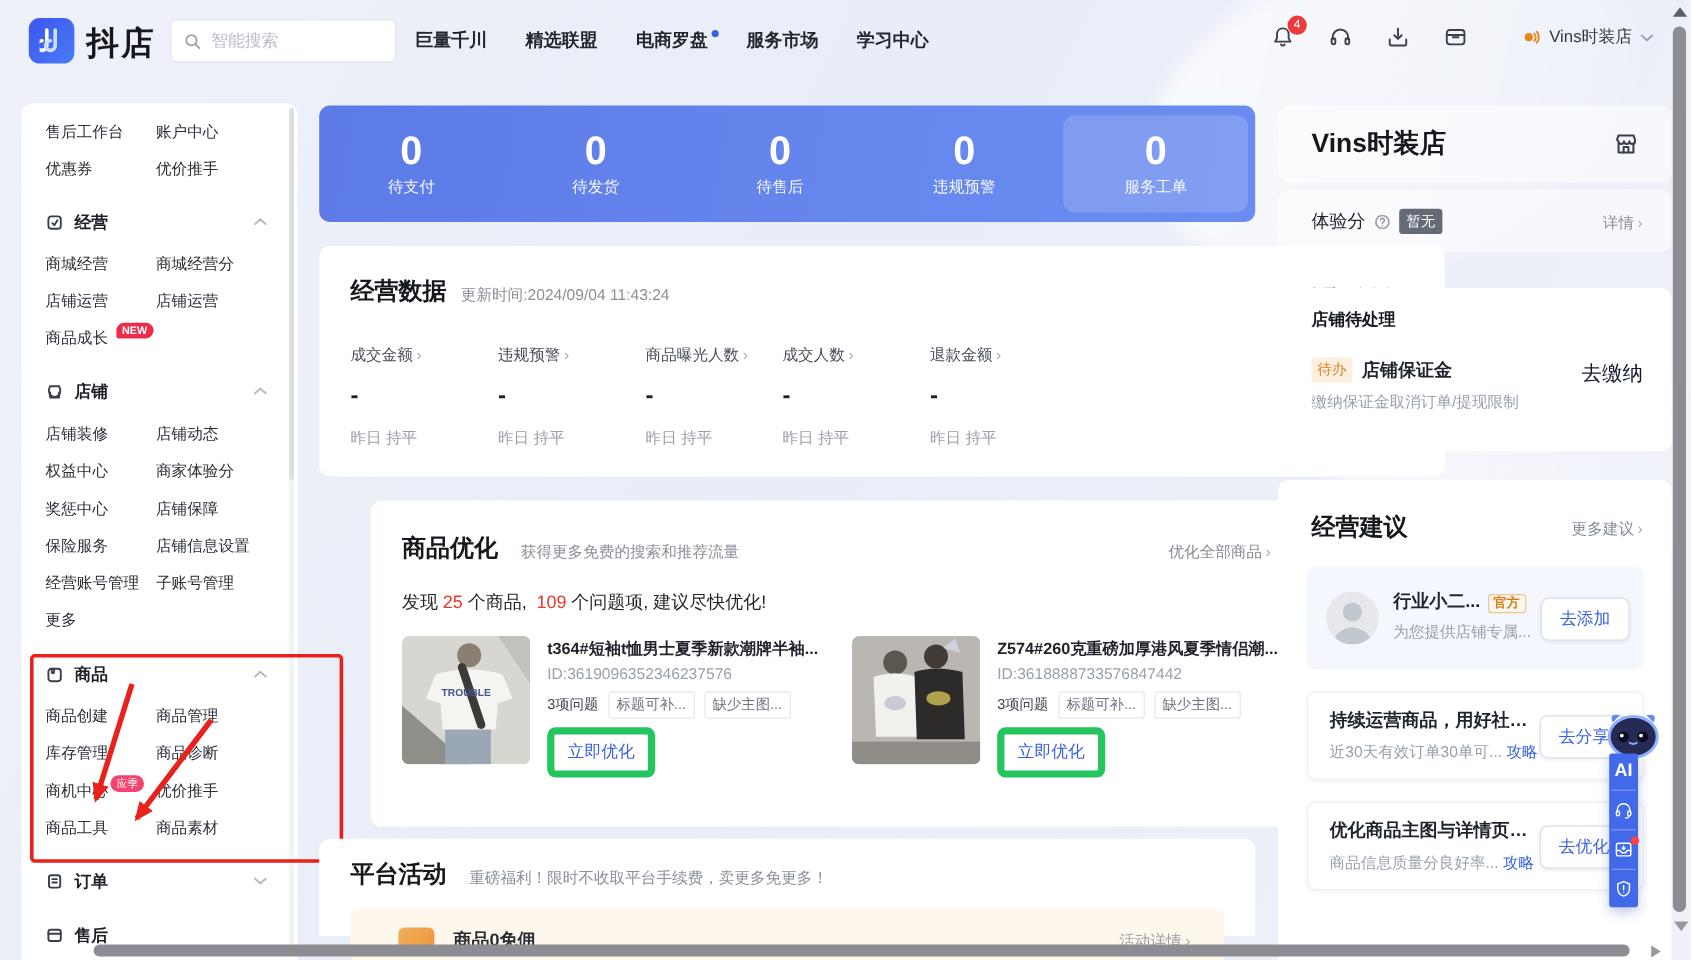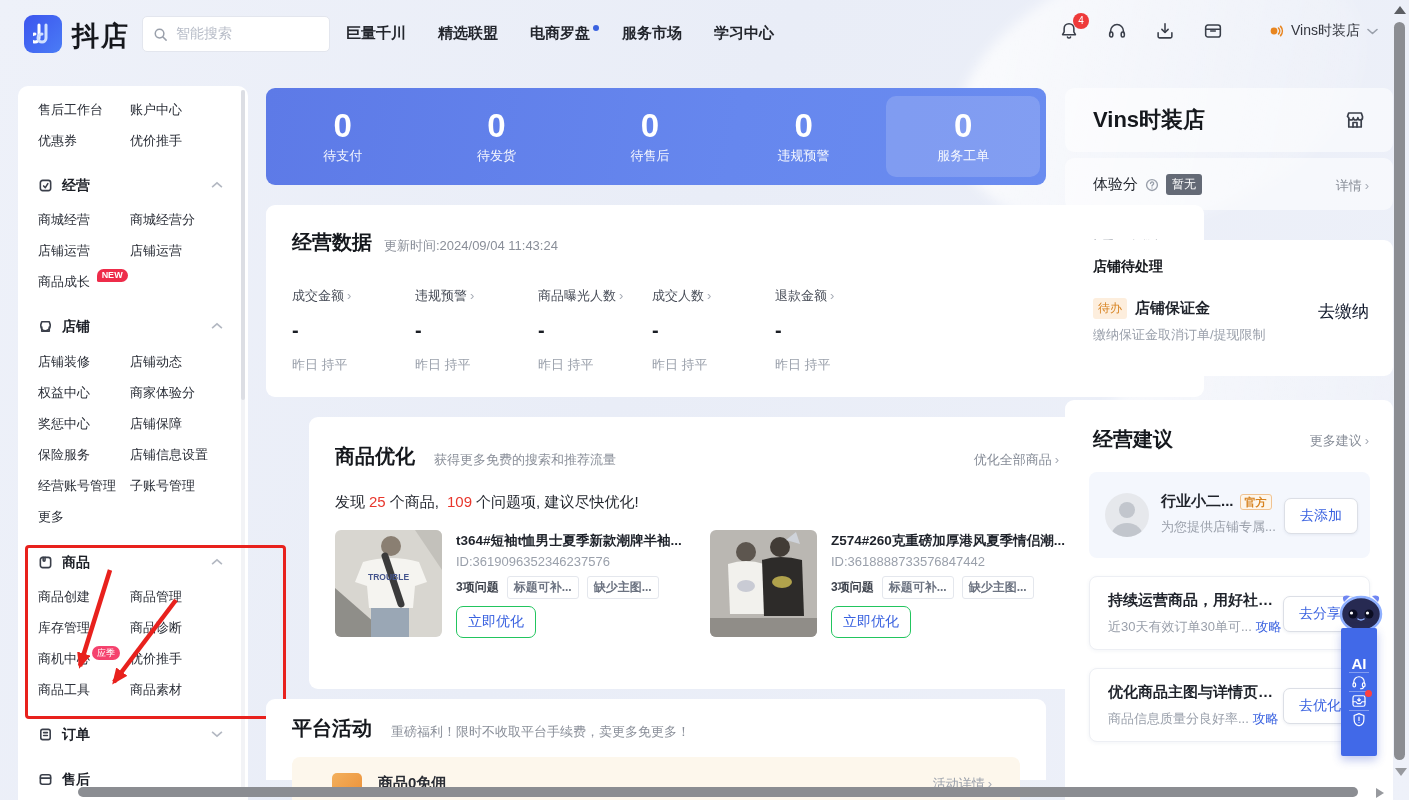--- a/index.html
+++ b/index.html
@@ -55,23 +55,23 @@
   .metric .ml{font-size:13px;color:#474c57;}
   .metric .mv{font-size:20px;font-weight:bold;color:#1a1d24;margin-top:14px;}
   .metric .mt{font-size:13px;color:#9aa0ab;margin-top:14px;}
   .chevr{color:#a7acb6;font-size:13px;margin-left:3px;}
   .sum{position:absolute;left:26px;top:76px;font-size:15px;color:#1f232b;}
   .sum .num{color:#e8362c;margin:0 4px;}
   .prod{position:absolute;top:113px;width:362px;height:110px;}
   .prod .pimg{position:absolute;left:0;top:0;width:107px;height:107px;border-radius:6px;overflow:hidden;}
   .prod .pt{position:absolute;left:121px;top:2px;width:238px;font-size:13.5px;font-weight:bold;color:#1f232b;white-space:nowrap;overflow:hidden;text-overflow:ellipsis;}
   .prod .pid{position:absolute;left:121px;top:24px;font-size:13px;color:#9aa0ab;}
-  .prod .prow{position:absolute;left:121px;top:46px;display:flex;align-items:center;gap:8px;font-size:12px;color:#3c414b;font-weight:bold;}
+  .prod .prow{position:absolute;left:121px;top:46px;display:flex;align-items:center;gap:8px;font-size:12px;color:#3c414b;}
   .ptag{border:1px solid #e4e7ed;border-radius:3px;padding:2px 6px;color:#6b7280;max-width:74px;white-space:nowrap;overflow:hidden;text-overflow:ellipsis;}
-  .pbtn{position:absolute;left:121px;top:76px;width:78px;height:30px;border:1px solid #22c55e;border-radius:7px;color:#3a62e0;font-size:14px;display:flex;align-items:center;justify-content:center;background:#fff;cursor:pointer;}
+  .pbtn{position:absolute;left:121px;top:76px;width:78px;height:30px;border:6px solid #22c55e;border-radius:7px;color:#3a62e0;font-size:14px;display:flex;align-items:center;justify-content:center;background:#fff;cursor:pointer;}
   .cream{position:absolute;left:26px;top:58px;width:728px;height:60px;background:#fdf7ec;border-radius:8px;}
   .gift{position:absolute;left:40px;top:16px;width:30px;height:22px;border-radius:5px;background:linear-gradient(135deg,#f3b05c,#ec923a);}
   .cream-t{position:absolute;left:86px;top:17px;font-size:15px;font-weight:bold;color:#2a2d34;}
   .cream-l{position:absolute;right:28px;top:18px;font-size:13px;color:#9aa0ab;}
 
   
   .rp-card1{left:1065px;top:88px;width:328px;height:64px;background:rgba(255,255,255,.55);border-radius:9px;}
   .rp-card2{left:1065px;top:158px;width:328px;height:52px;background:rgba(255,255,255,.55);border-radius:9px;}
   .rp-name{position:absolute;left:28px;top:17px;font-size:22px;font-weight:bold;color:#15181d;}
   .rp-exp{position:absolute;left:28px;top:16px;display:flex;align-items:center;gap:7px;font-size:15px;color:#1f232b;}
@@ -84,21 +84,21 @@
   .sg3{top:268px;height:74px;background:#fff;border:1px solid #edeff4;box-shadow:0 1px 4px rgba(40,60,120,.06);}
   .sg-t{position:absolute;font-size:15px;font-weight:bold;color:#1f232b;white-space:nowrap;}
   .sg-d{position:absolute;font-size:13px;color:#9aa0ab;white-space:nowrap;}
   .sg-link{color:#3a62e0;font-size:13px;cursor:pointer;}
   .sg-btn{position:absolute;right:12px;width:72px;height:34px;border:1px solid #dcdfe6;border-radius:7px;background:#fff;color:#3a62e0;font-size:14px;display:flex;align-items:center;justify-content:center;cursor:pointer;box-shadow:0 1px 3px rgba(40,60,120,.08);}
   .badge-official{border:1px solid #f0c392;background:#fdf6ec;color:#d7821f;font-size:11px;border-radius:3px;padding:1px 4px;margin-left:6px;}
   .avatar{position:absolute;left:16px;top:21px;width:44px;height:44px;border-radius:50%;background:#e6e8ec;overflow:hidden;}
 
   
   .robot{left:1336px;top:592px;width:50px;height:42px;}
-  .ftool{left:1341px;top:628px;width:36px;height:128px;background:#4169e8;border-radius:2px;display:flex;flex-direction:column;align-items:center;justify-content:center;padding:6px 0;box-sizing:border-box;box-shadow:0 4px 10px rgba(40,70,200,.3);}
+  .ftool{left:1341px;top:628px;width:24px;height:128px;background:#4169e8;border-radius:2px;display:flex;flex-direction:column;align-items:center;justify-content:space-between;padding:6px 0;box-sizing:border-box;box-shadow:0 4px 10px rgba(40,70,200,.3);}
   .ftool .ai{color:#fff;font-weight:bold;font-size:15px;cursor:pointer;}
   .fdiv{width:20px;height:1px;background:rgba(255,255,255,.35);}
   .fic{position:relative;width:18px;height:18px;cursor:pointer;}
   .reddot{position:absolute;top:-2px;right:-4px;width:7px;height:7px;border-radius:50%;background:#ff4040;}
 
   
   .vsb-up{left:1394px;top:6px;width:0;height:0;border-left:6px solid transparent;border-right:6px solid transparent;border-bottom:8px solid #5c5e63;}
   .vsb-thumb{left:1394px;top:22px;width:11px;height:738px;background:#8b8d92;border-radius:6px;}
   .vsb-down{left:1395px;top:768px;width:0;height:0;border-left:6px solid transparent;border-right:6px solid transparent;border-top:8px solid #97999e;}
   .hsb-thumb{left:78px;top:787px;width:1280px;height:10px;background:#8b8d92;border-radius:5px;}

